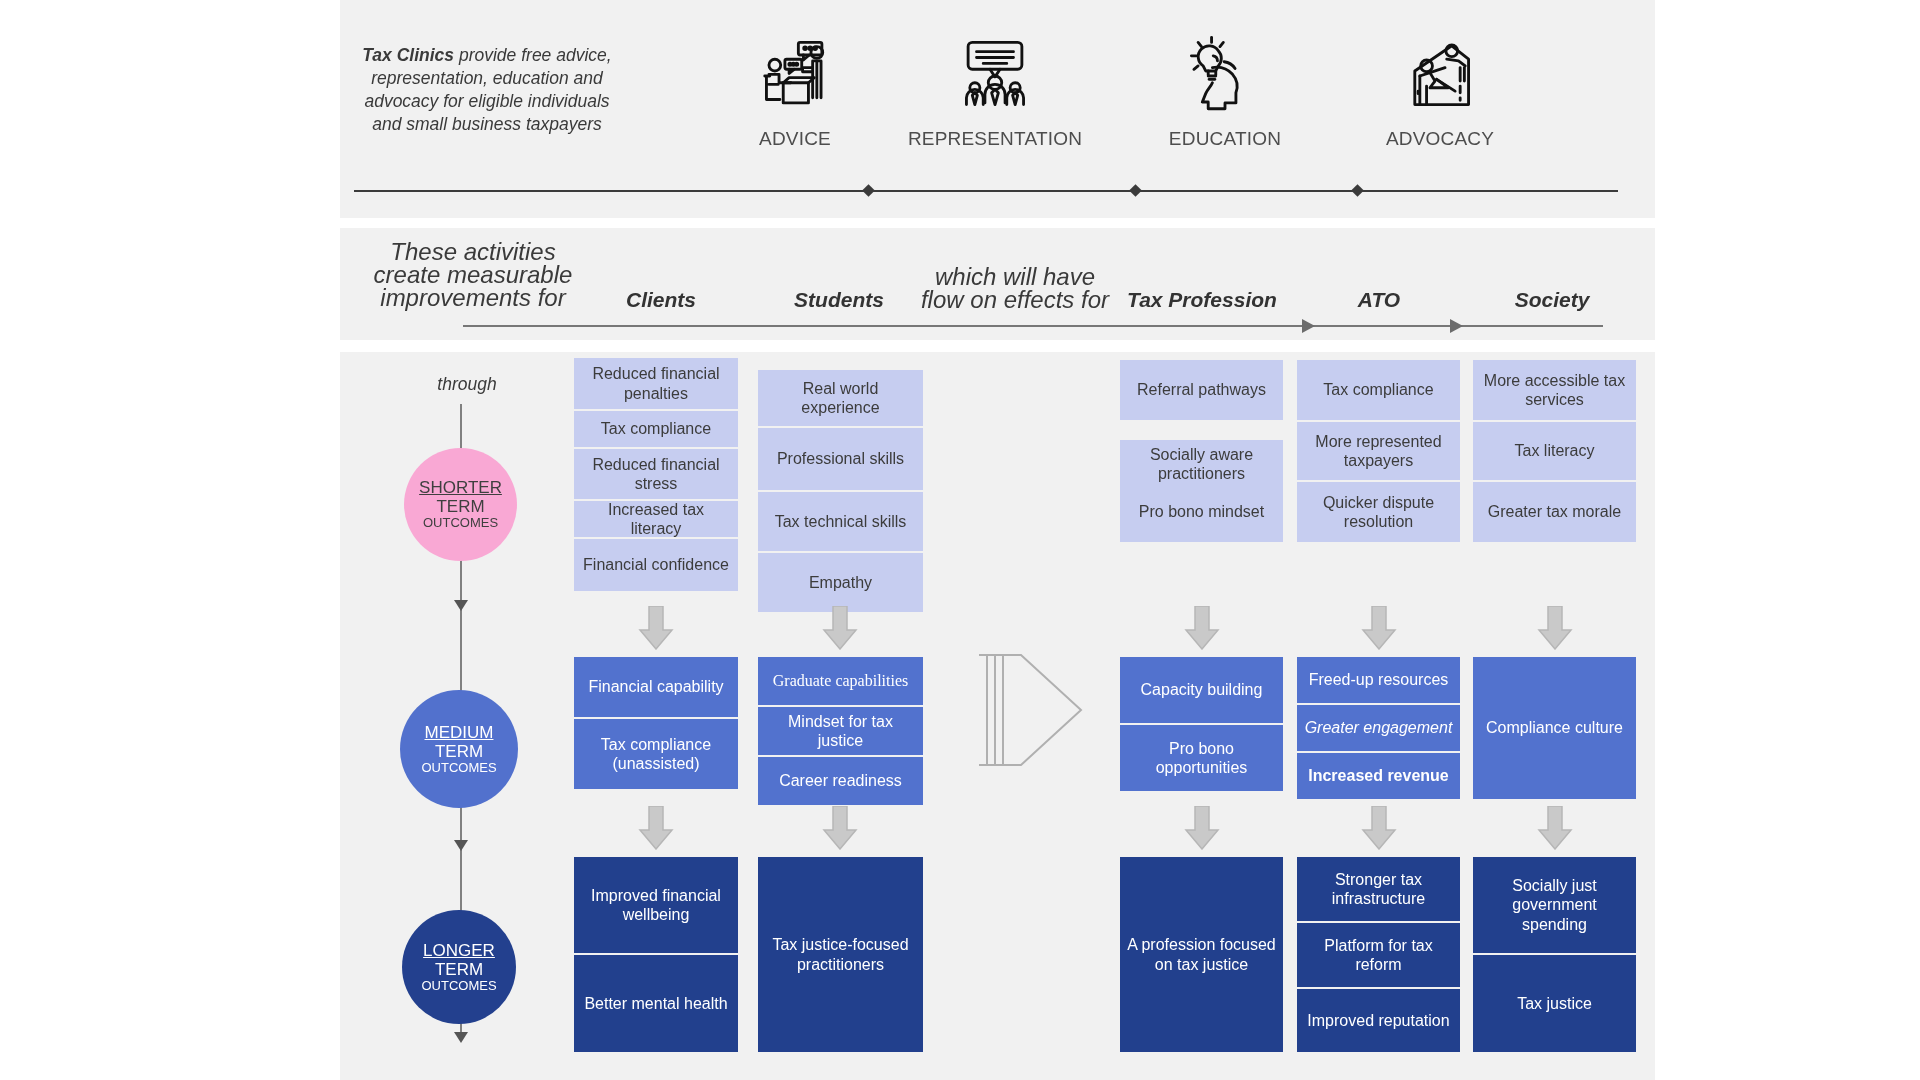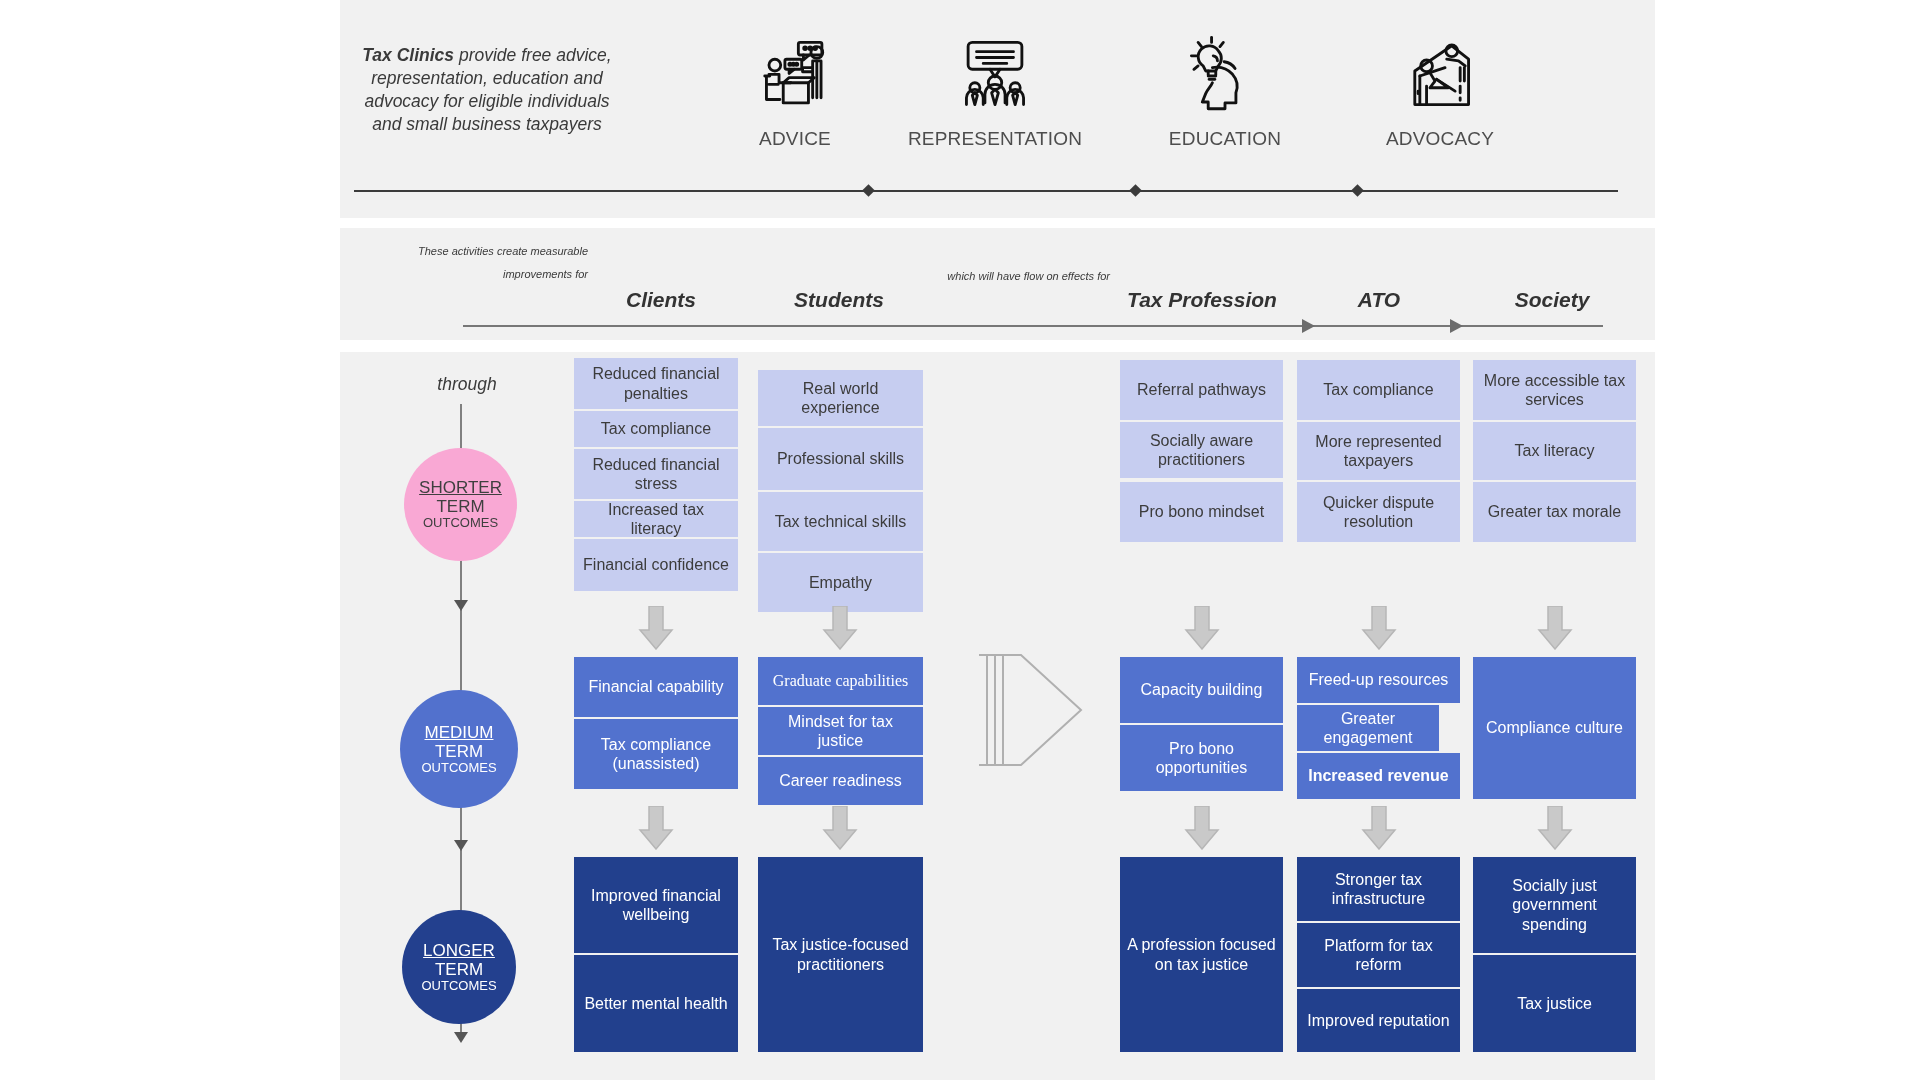--- a/index.html
+++ b/index.html
@@ -28,21 +28,21 @@
   #act-2{left:1130px;}
   #act-3{left:1345px;}
   #activities-axis{position:absolute;left:354px;top:190px;width:1264px;height:2px;background:#3b3b3b;}
   .axis-dot{position:absolute;width:9px;height:9px;background:#3b3b3b;transform:rotate(45deg);top:186px;}
   #dot-0{left:864px;}
   #dot-1{left:1131px;}
   #dot-2{left:1353px;}
 
   
   #band-benef{left:340px;top:228px;width:1315px;height:112px;}
-  .b2-text{position:absolute;font-style:italic;font-size:11px;line-height:23px;text-align:right;color:#3a3a3a;}
+  .b2-text{position:absolute;font-style:italic;font-size:24px;line-height:23px;text-align:center;color:#3a3a3a;}
   #b2-left{left:358px;top:240px;width:230px;}
   #b2-mid{left:920px;top:265px;width:190px;}
   .b2-col{position:absolute;top:288px;font-weight:bold;font-style:italic;font-size:21px;color:#333;text-align:center;width:190px;}
   #bcol-0{left:566px;}
   #bcol-1{left:744px;}
   #bcol-2{left:1107px;}
   #bcol-3{left:1284px;}
   #bcol-4{left:1457px;}
   #benef-axis{position:absolute;left:463px;top:325px;width:1140px;height:2px;background:#777;}
   .ax-arrow{position:absolute;top:319px;width:0;height:0;border-left:13px solid #6c6c6c;border-top:7px solid transparent;border-bottom:7px solid transparent;}
@@ -234,34 +234,34 @@
   <div class="cell lvl-long" style="left:758px;top:857px;width:165px;height:195px;">Tax justice-focused practitioners</div>
 
   <div id="funnel">
     <svg width="110" height="310" viewBox="0 0 110 310" fill="none" stroke="#b0b0b0" stroke-width="2">
       <path d="M4 100 H46 L106 155 L46 210 H4"></path>
       <path d="M12 100 V210 M20 100 V210 M28 100 V210"></path>
     </svg>
   </div>
 
   <div class="cell lvl-short" style="left:1120px;top:360px;width:163px;height:60px;">Referral pathways</div>
-  <div class="cell lvl-short" style="left:1120px;top:422px;width:163px;height:56px;">Socially aware practitioners</div>
+  <div class="cell lvl-short" style="left:1120px;top:440px;width:163px;height:48px;">Socially aware practitioners</div>
   <div class="cell lvl-short" style="left:1120px;top:482px;width:163px;height:60px;">Pro bono mindset</div>
 
   <div class="cell lvl-med" style="left:1120px;top:657px;width:163px;height:66px;text-align:center;">Capacity building</div>
   <div class="cell lvl-med" style="left:1120px;top:725px;width:163px;height:66px;">Pro bono opportunities</div>
 
   <div class="cell lvl-long" style="left:1120px;top:857px;width:163px;height:195px;">A profession focused on tax justice</div>
 
   <div class="cell lvl-short" style="left:1297px;top:360px;width:163px;height:60px;">Tax compliance</div>
   <div class="cell lvl-short" style="left:1297px;top:422px;width:163px;height:58px;">More represented taxpayers</div>
   <div class="cell lvl-short" style="left:1297px;top:482px;width:163px;height:60px;">Quicker dispute resolution</div>
 
   <div class="cell lvl-med" style="left:1297px;top:657px;width:163px;height:46px;">Freed-up resources</div>
-  <div class="cell lvl-med" style="left:1297px;top:705px;width:142px;height:46px;">Greater engagement</div>
+  <div class="cell lvl-med" style="left:1297px;top:705px;width:163px;height:46px;font-style:italic;">Greater engagement</div>
   <div class="cell lvl-med" style="left:1297px;top:753px;width:163px;height:46px;font-weight:bold;">Increased revenue</div>
 
   <div class="cell lvl-long" style="left:1297px;top:857px;width:163px;height:64px;">Stronger tax infrastructure</div>
   <div class="cell lvl-long" style="left:1297px;top:923px;width:163px;height:64px;">Platform for tax reform</div>
   <div class="cell lvl-long" style="left:1297px;top:989px;width:163px;height:63px;">Improved reputation</div>
 
   <div class="cell lvl-short" style="left:1473px;top:422px;width:163px;height:58px;">Tax literacy</div>
   <div class="cell lvl-short" style="left:1473px;top:360px;width:163px;height:60px;">More accessible tax services</div>
   <div class="cell lvl-short" style="left:1473px;top:482px;width:163px;height:60px;">Greater tax morale</div>
 

